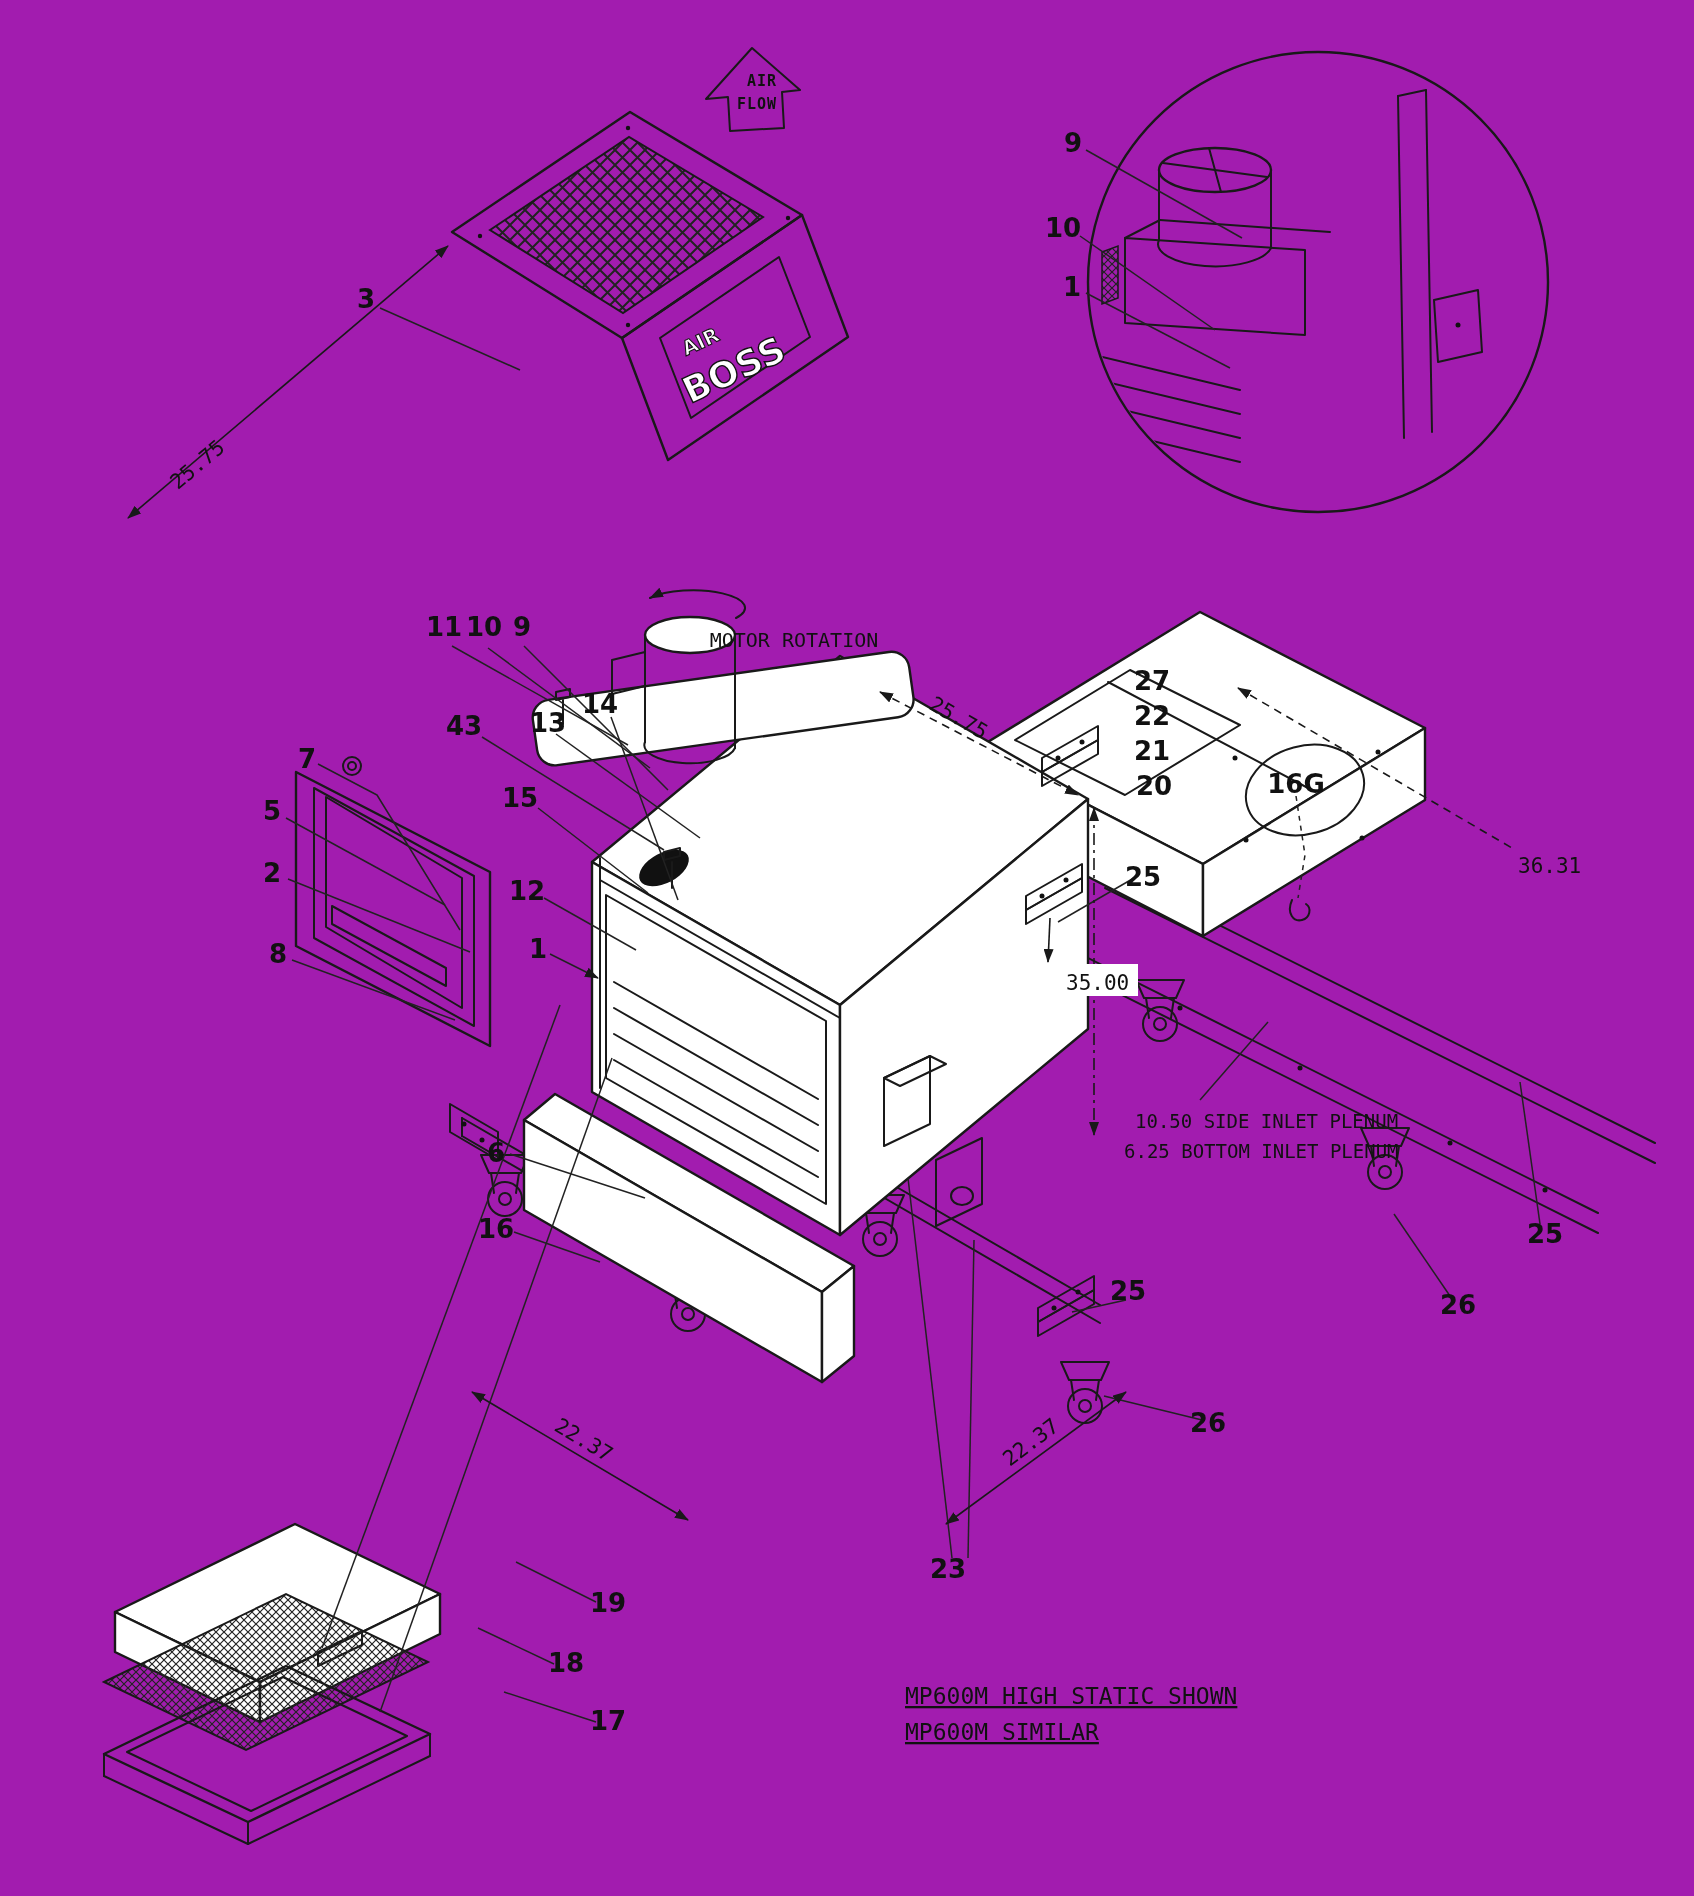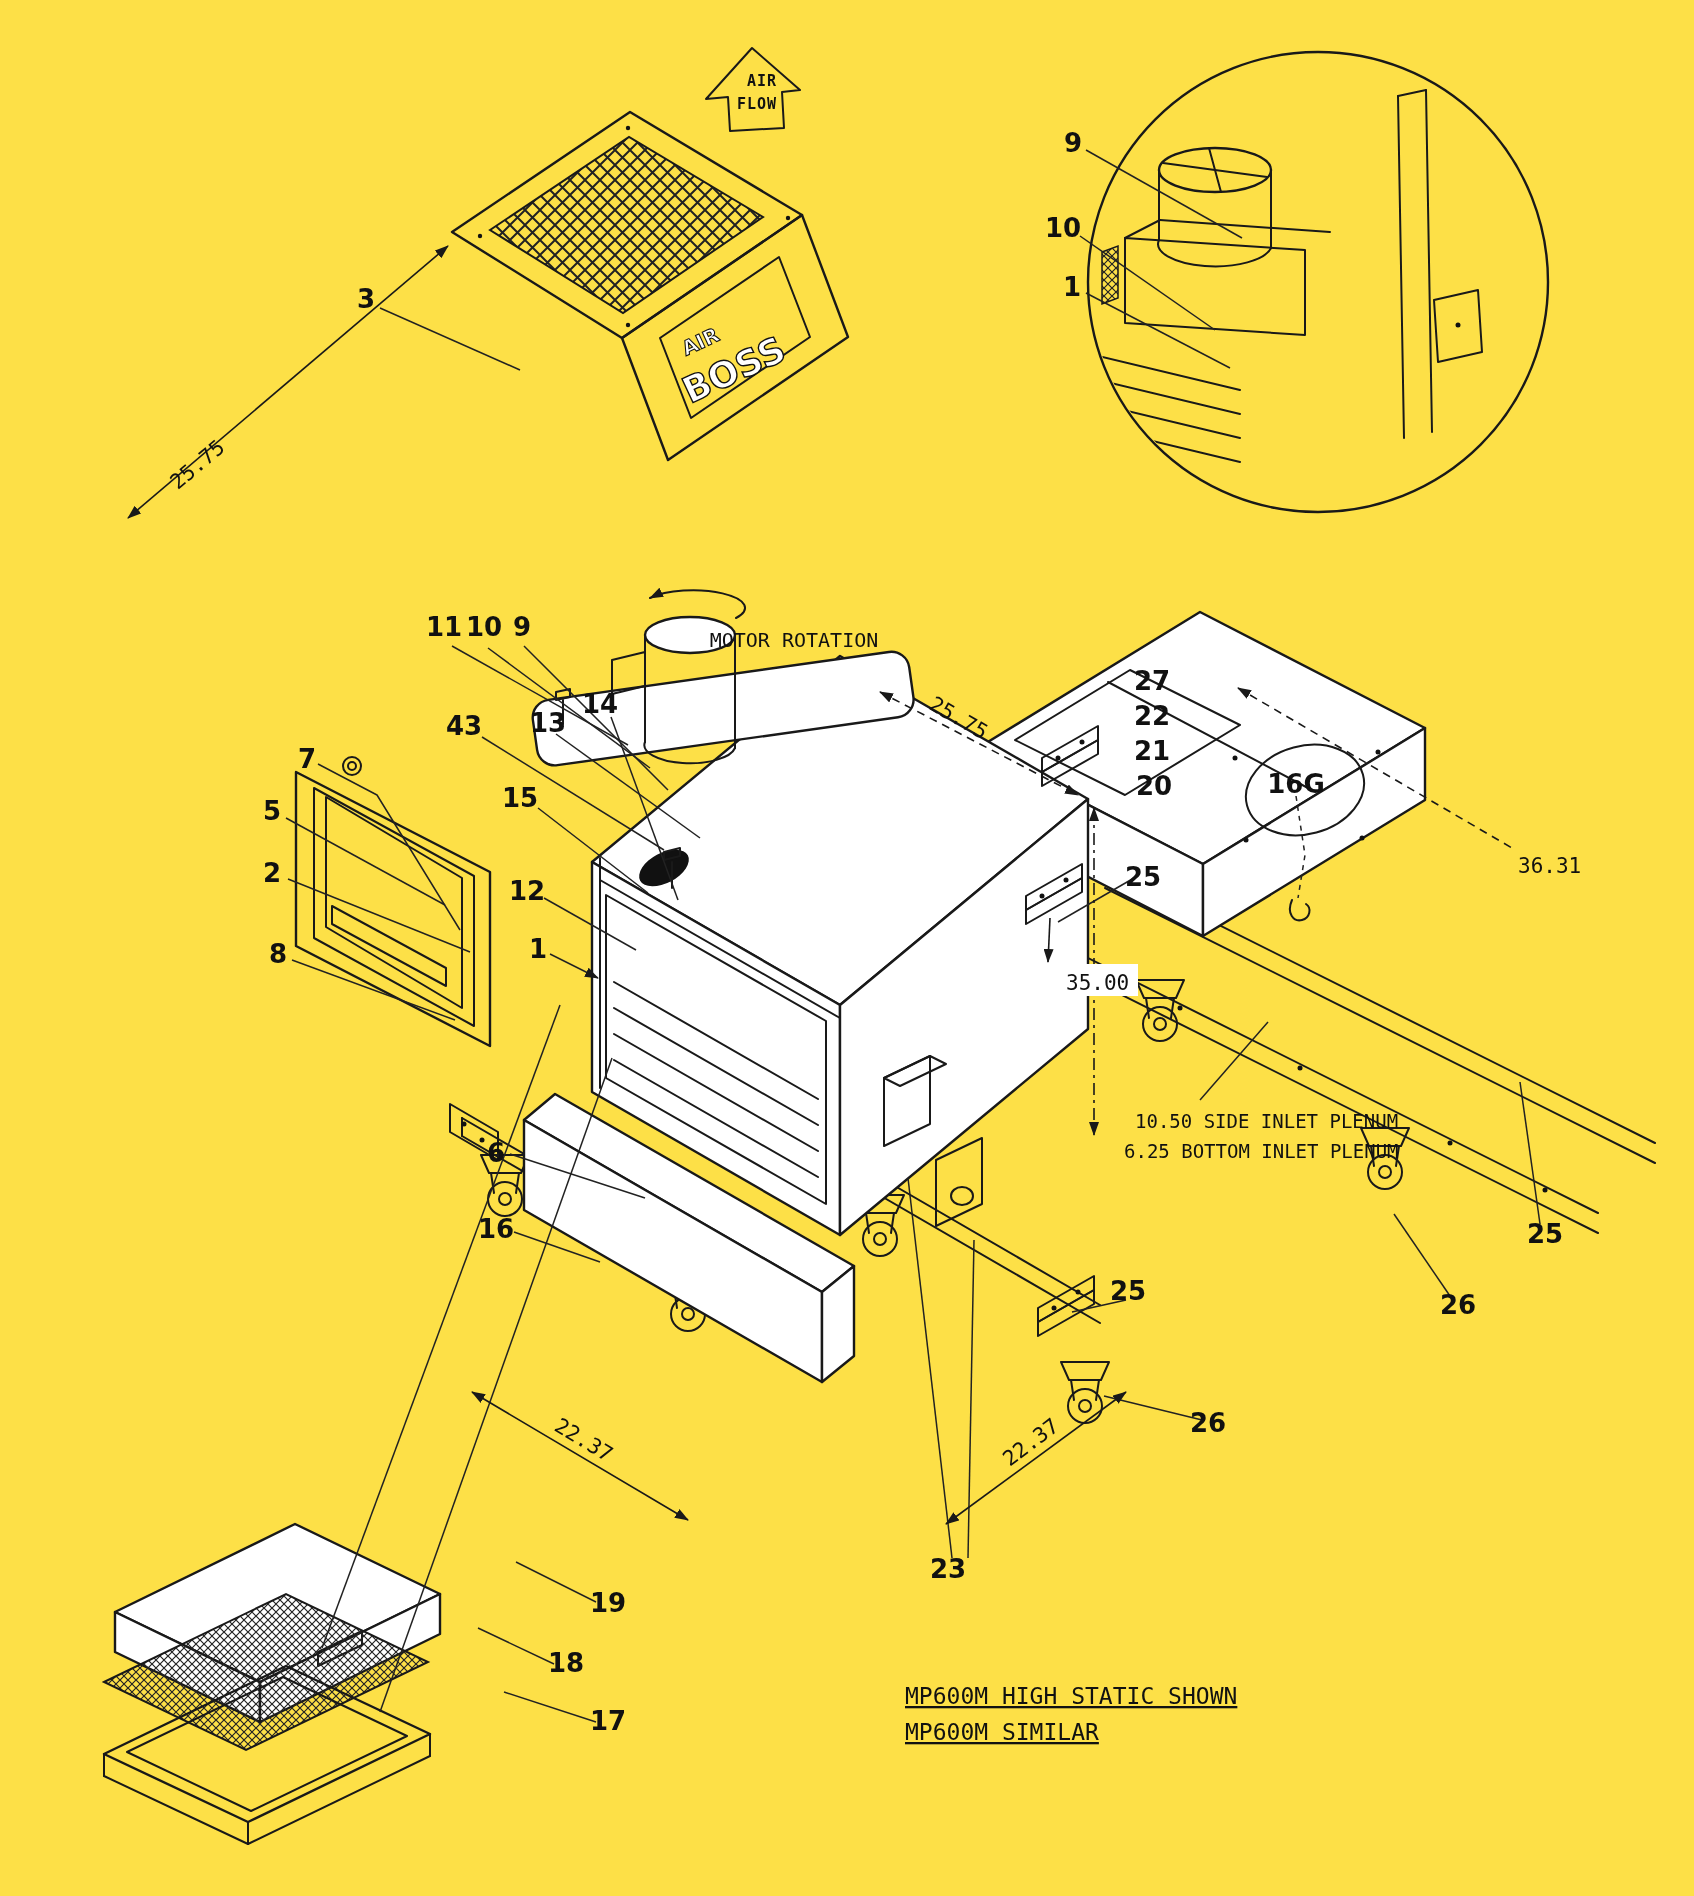--- a/index.html
+++ b/index.html
@@ -1,16 +1,16 @@
 <!DOCTYPE html>
 <html><head>
 <meta charset="utf-8">
 <style>
   html,body{margin:0;padding:0;background:#fff;}
-  .page{position:relative;width:1694px;height:1896px;background:#fde047;overflow:hidden;}
+  .page{position:relative;width:1694px;height:1896px;background:#a21caf;overflow:hidden;}
   svg{display:block;}
   .s  {stroke:#191919;fill:none;stroke-width:2;stroke-linejoin:round;stroke-linecap:round;}
   .s1 {stroke:#222222;fill:none;stroke-width:1.5;stroke-linejoin:round;}
   .s2 {stroke:#191919;fill:none;stroke-width:2.4;stroke-linejoin:round;}
   .dimln{stroke:#191919;fill:none;stroke-width:1.6;}
   .wh {fill:#ffffff;}
   .blk{fill:#111111;stroke:none;}
   .callout{font:bold 26px "DejaVu Sans",sans-serif;fill:#111;}
   .ann {font:20px "DejaVu Sans Mono",monospace;fill:#111;}
   .dim {font:21px "DejaVu Sans Mono",monospace;fill:#111;}

